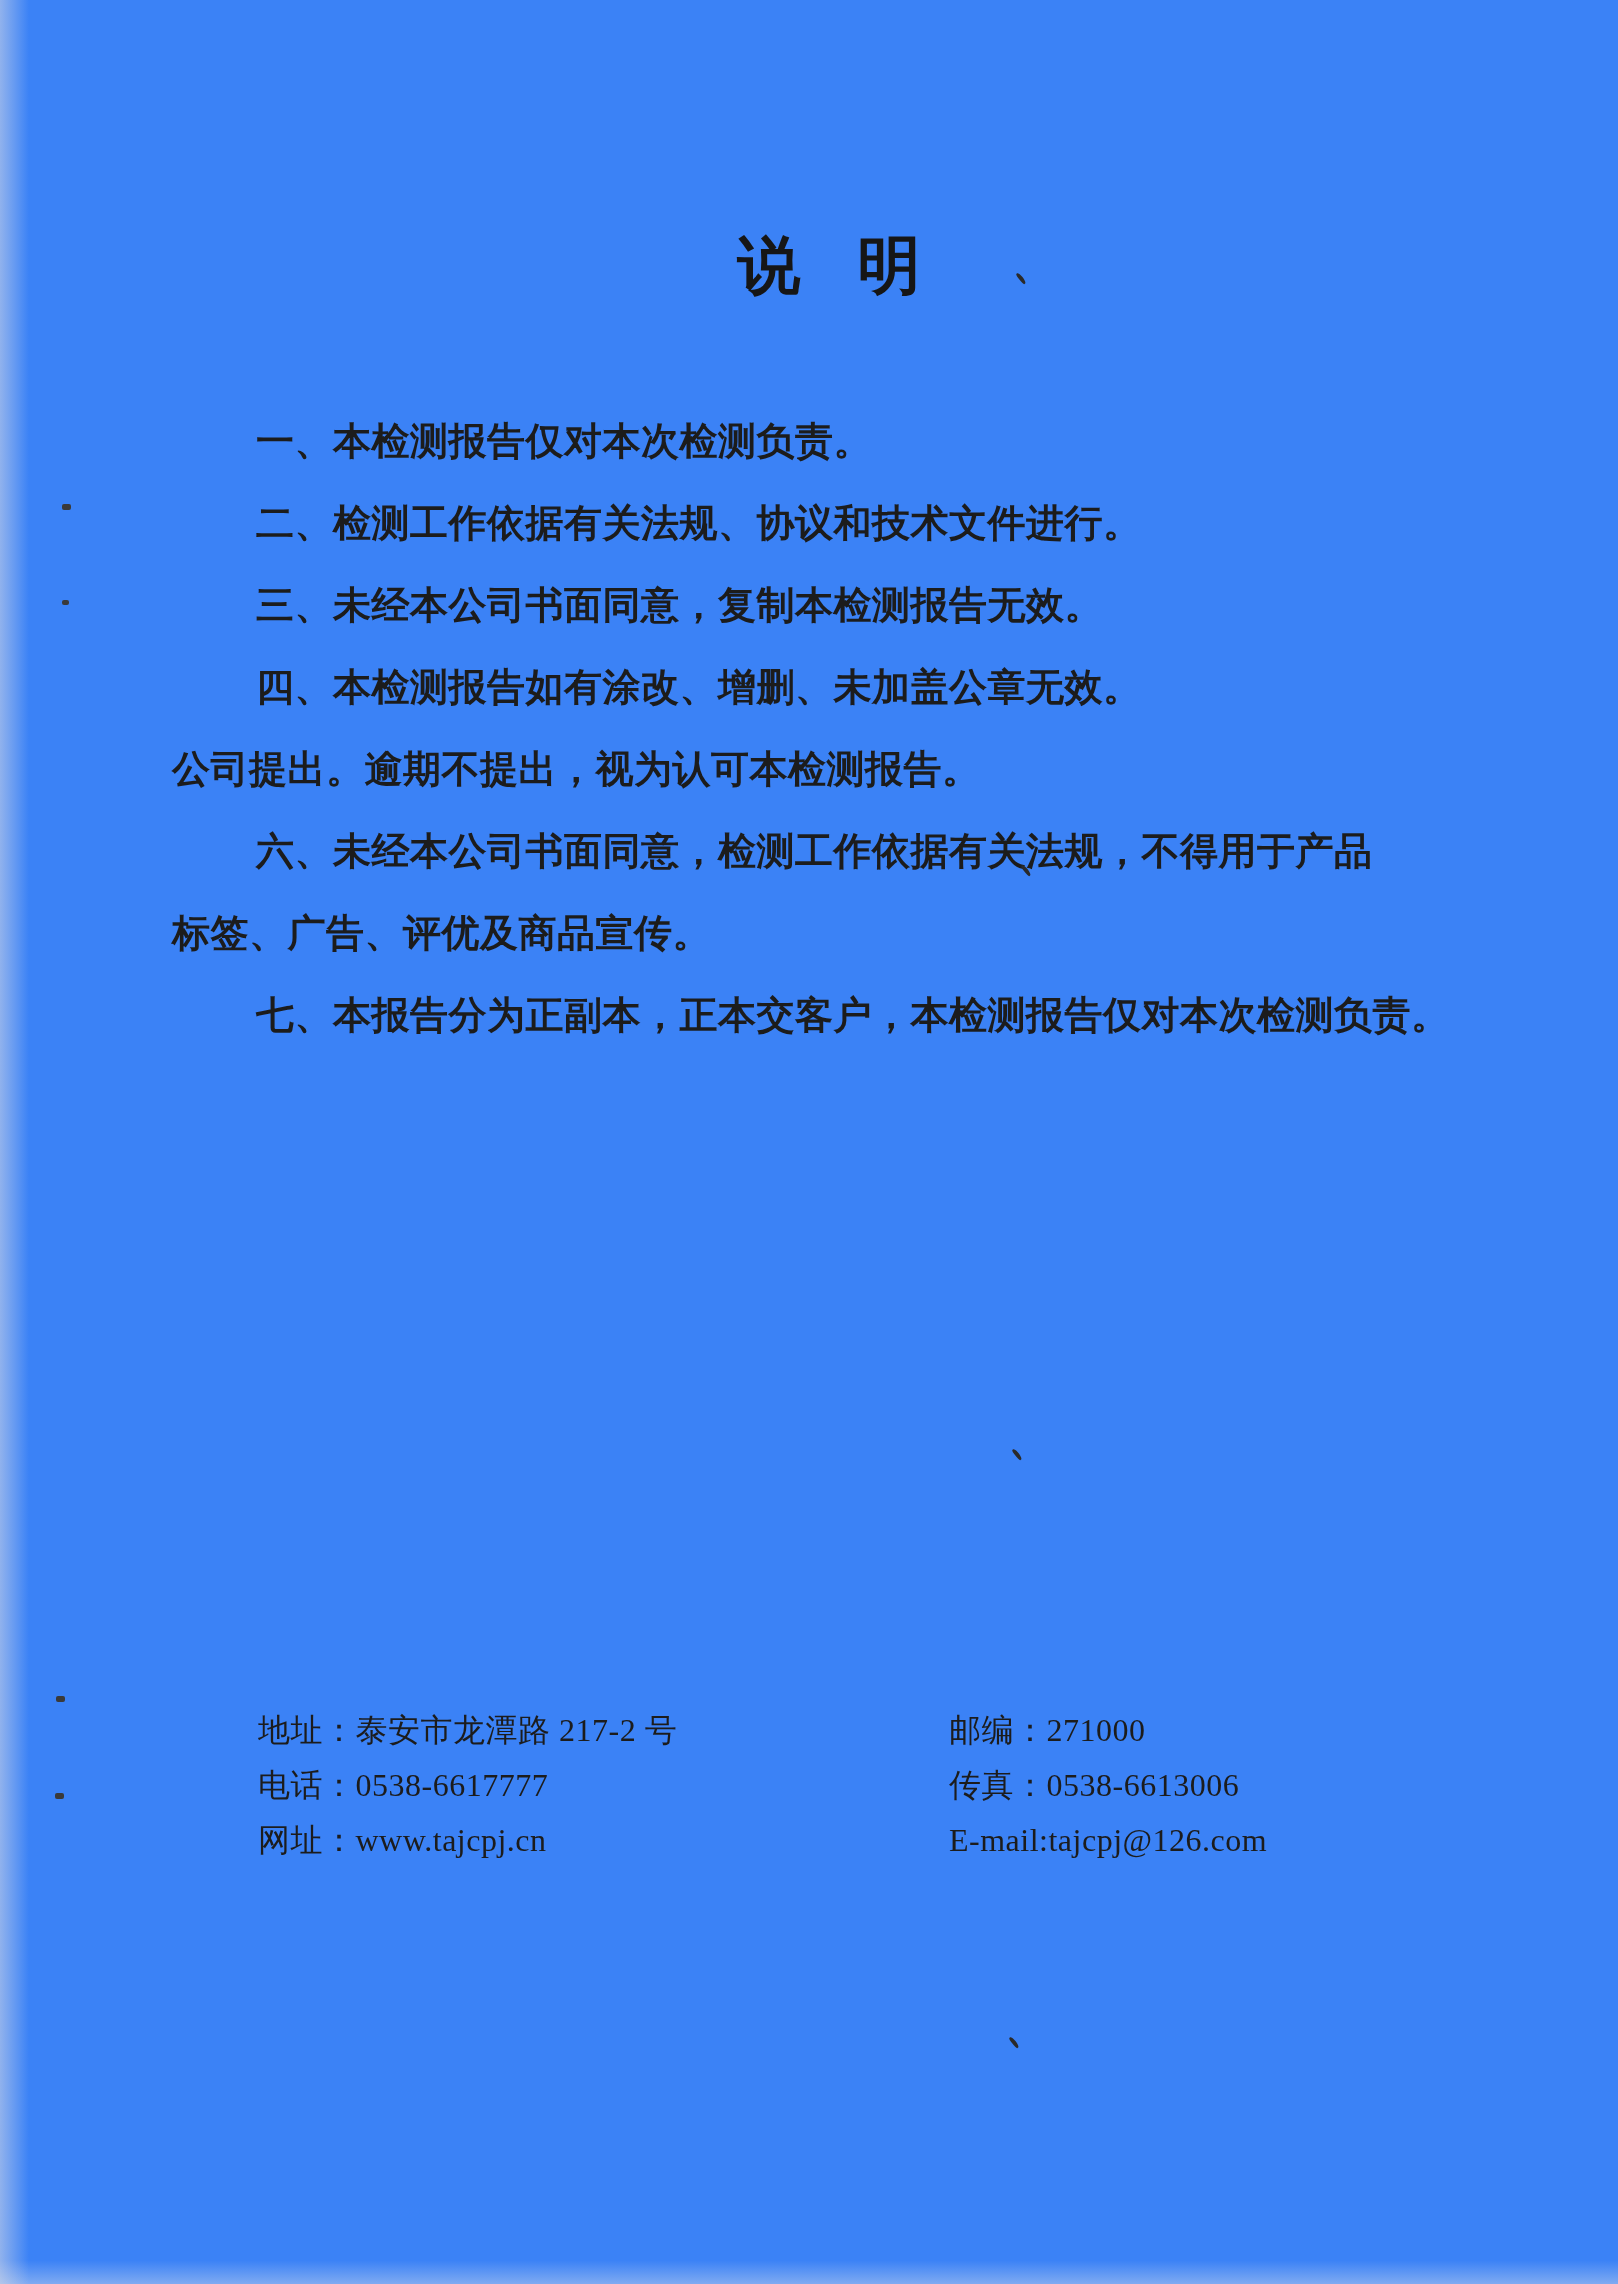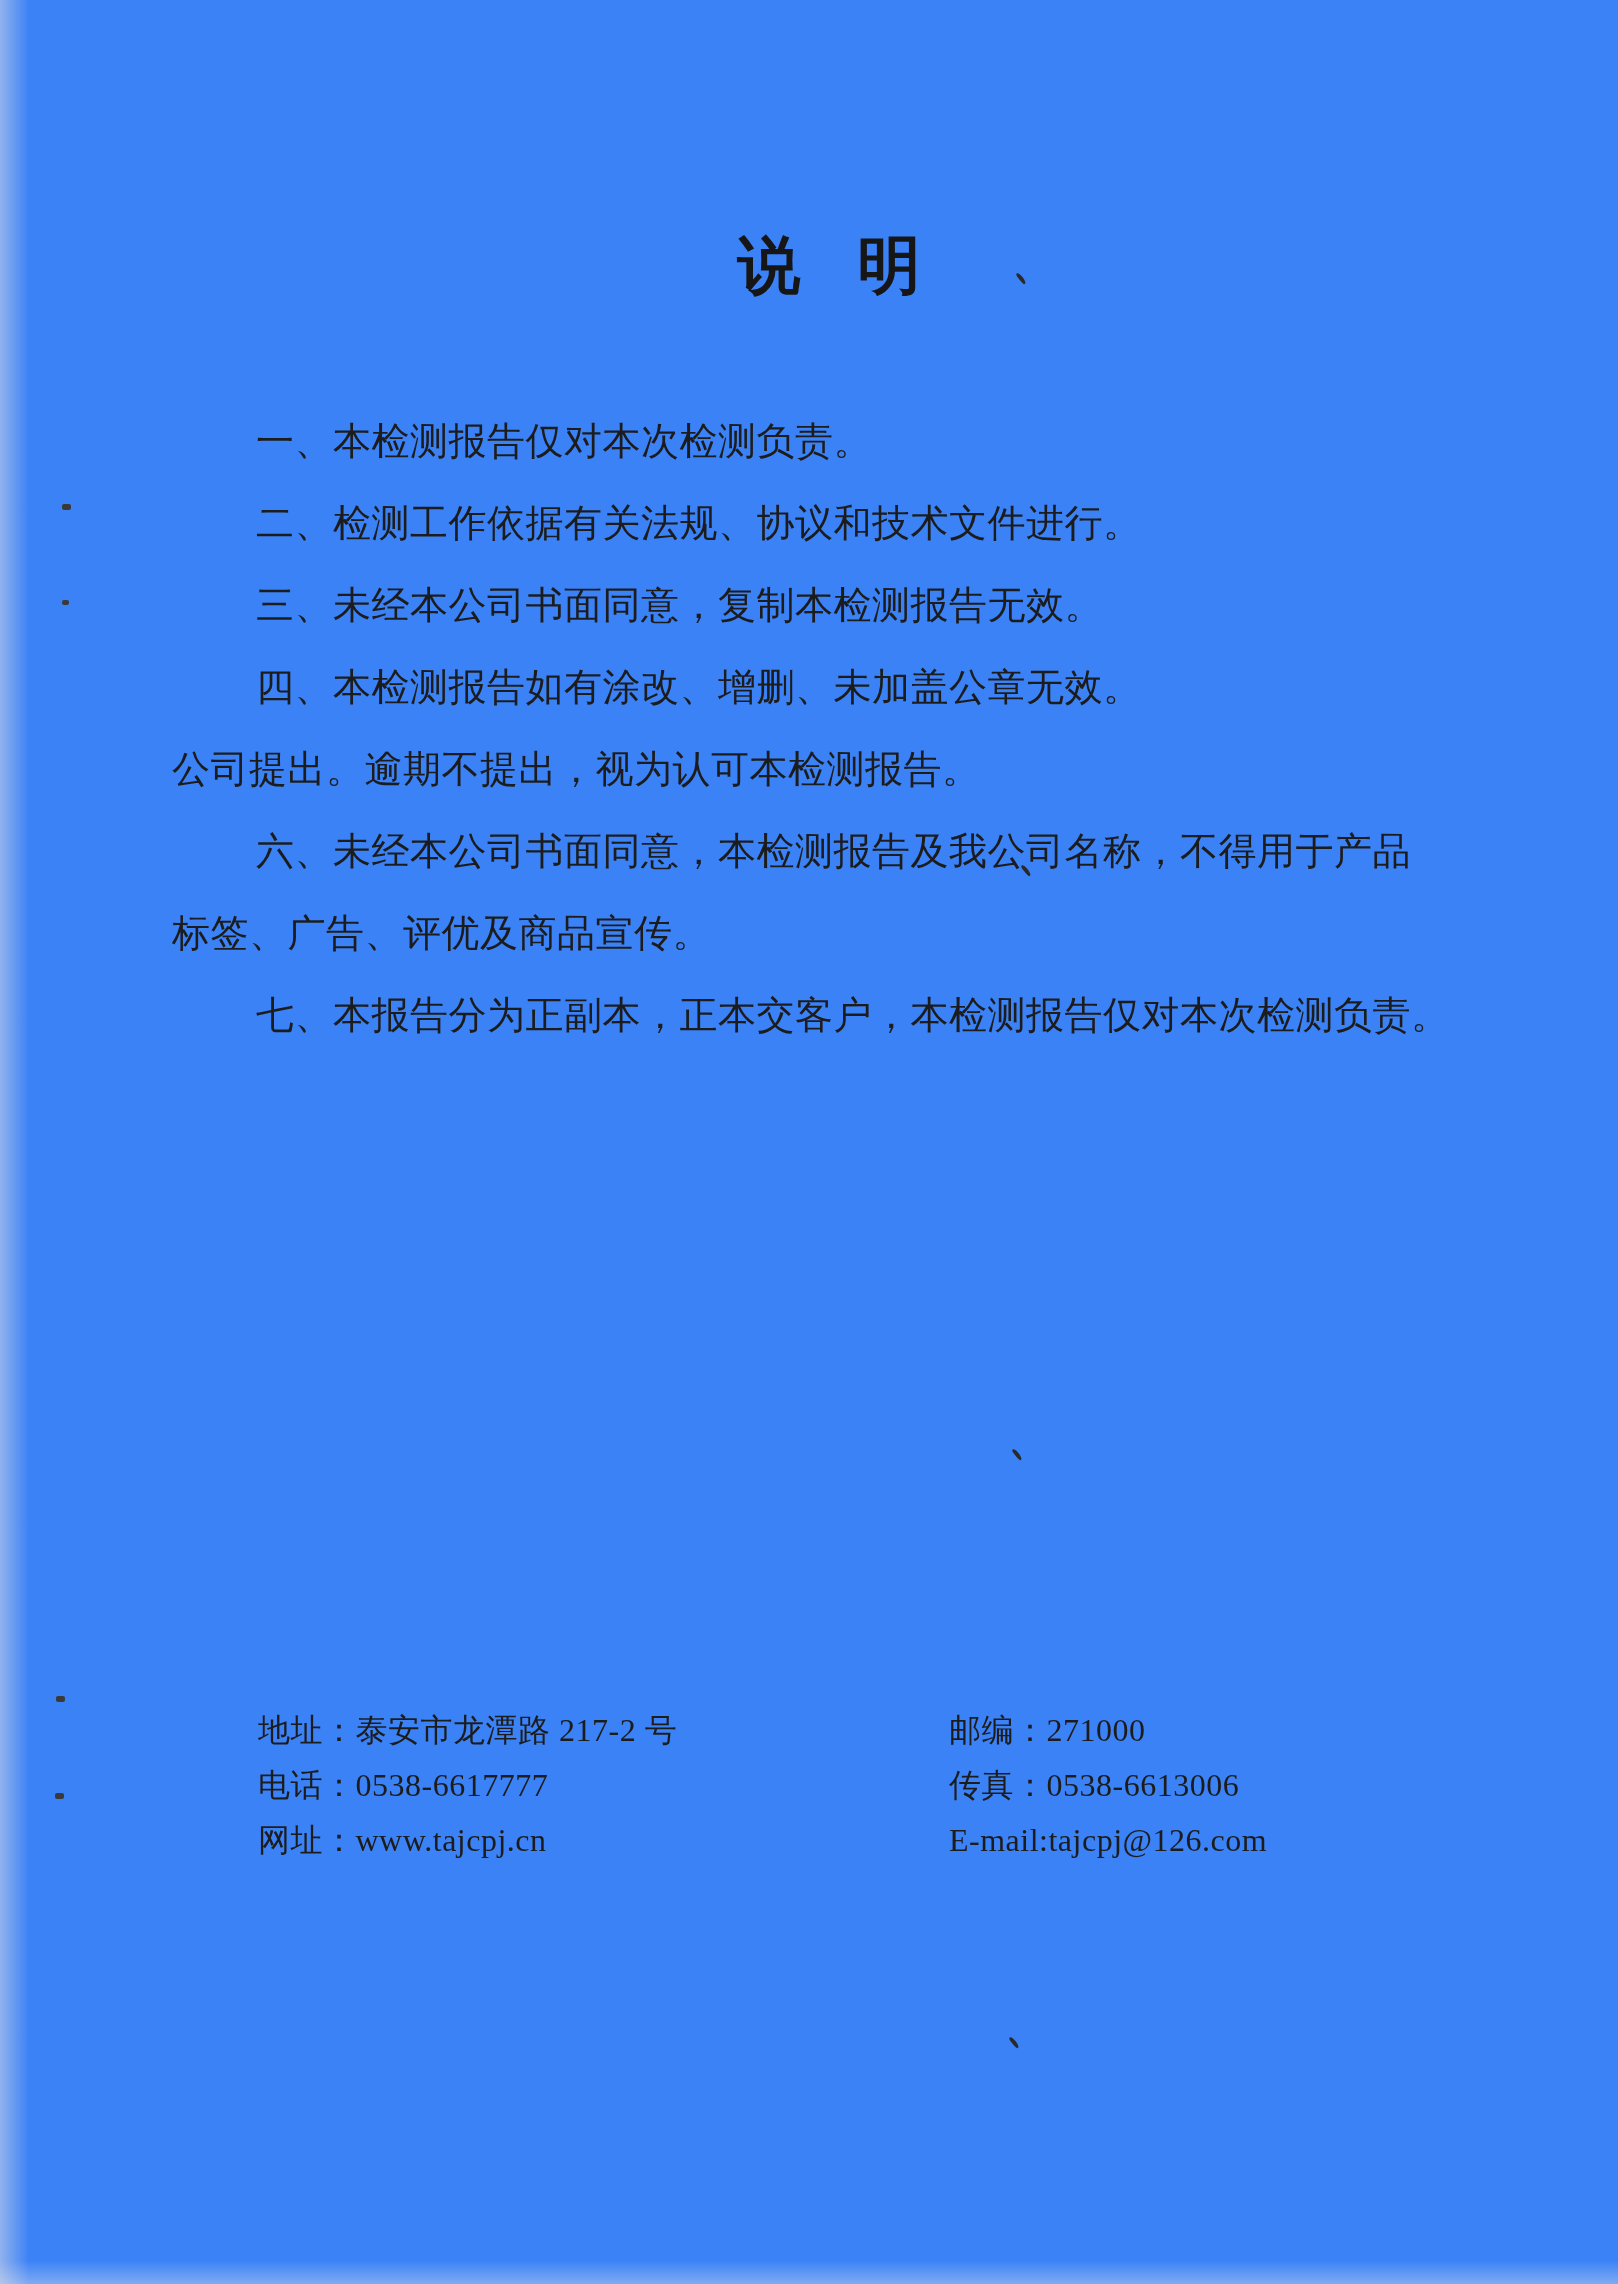--- a/index.html
+++ b/index.html
@@ -49,20 +49,21 @@
     top: 400px;
     width: 1333px;
   }
   .note-line {
     height: 82px;
     line-height: 82px;
     font-size: 38px;
     letter-spacing: 0.5px;
     white-space: nowrap;
     color: #1c1c1c;
+    font-weight: bold;
   }
   .note-line.indent {
     padding-left: 84px;
   }
   .footer {
     position: absolute;
     top: 1703px;
     left: 0;
     width: 100%;
   }
@@ -112,21 +113,21 @@
 <div class="page" style="background: #3b82f6; color: rgb(28, 28, 28); padding-left: 40px;">
 
   <h1 class="doc-title"><span>说</span><span class="title-gap"></span><span>明</span></h1>
 
   <div class="notes">
       <div class="note-line indent">一、本检测报告仅对本次检测负责。</div>
       <div class="note-line indent">二、检测工作依据有关法规、协议和技术文件进行。</div>
       <div class="note-line indent">三、未经本公司书面同意，复制本检测报告无效。</div>
       <div class="note-line indent">四、本检测报告如有涂改、增删、未加盖公章无效。</div>
       <div class="note-line">公司提出。逾期不提出，视为认可本检测报告。</div>
-      <div class="note-line indent">六、未经本公司书面同意，本检测报告及我公司名称，不得用于产品</div>
+      <div class="note-line indent">六、未经本公司书面同意，检测工作依据有关法规，不得用于产品</div>
       <div class="note-line">标签、广告、评优及商品宣传。</div>
       <div class="note-line indent">七、本报告分为正副本，正本交客户，本检测报告仅对本次检测负责。</div>
     </div>
 
   <div class="footer">
     <div class="footer-col left">
         <div class="footer-line">地址：泰安市龙潭路 217-2 号</div>
         <div class="footer-line">电话：0538-6617777</div>
         <div class="footer-line">网址：www.tajcpj.cn</div>
       </div>

